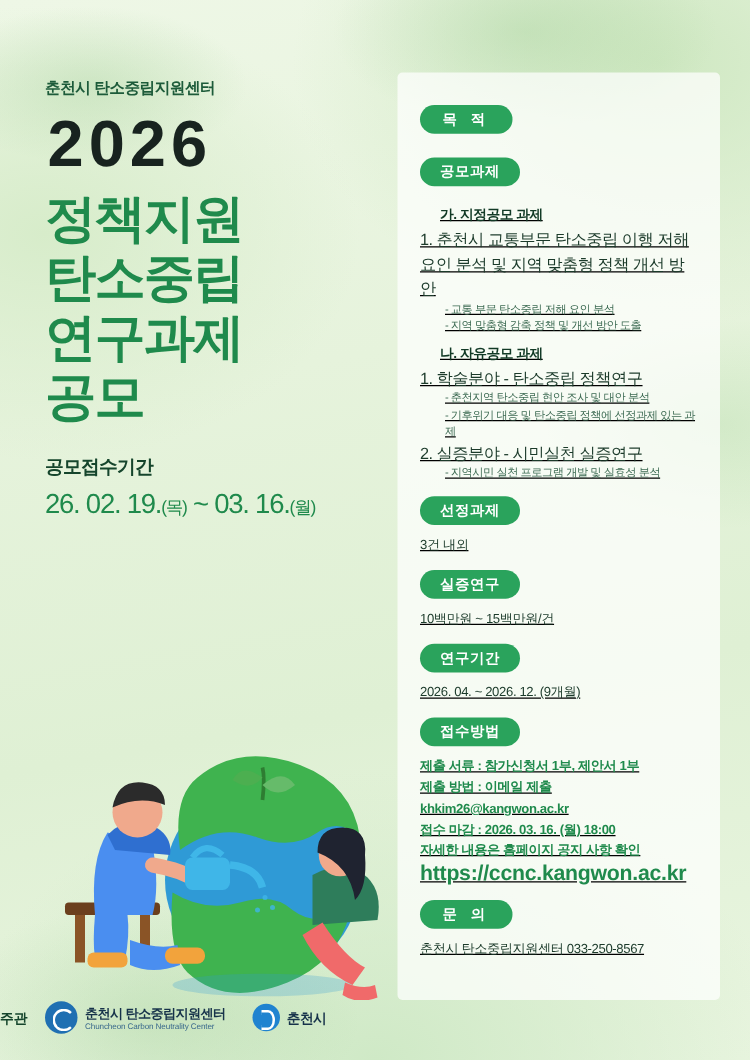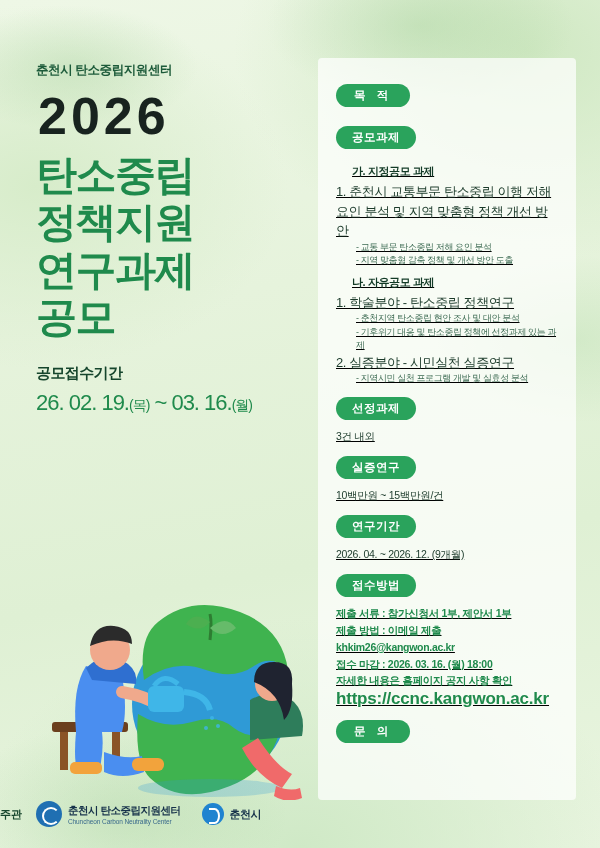--- a/index.html
+++ b/index.html
@@ -108,22 +108,22 @@
 </head>
 <body>
 
 <div class="poster">
   <div class="leafwash"></div>
 
   <div class="left">
     <div class="org-line">춘천시 탄소중립지원센터</div>
     <div class="year">2026</div>
     <div class="title-block">
+      <div>정책지원</div>
       <div>탄소중립</div>
-      <div>정책지원</div>
       <div>연구과제</div>
       <div>공모</div>
     </div>
     <div class="period-label">공모접수기간</div>
     <div class="period-date">
       <span>26. 02. 19.</span><span class="sm">(목)</span>
       <span>~ 03. 16.</span><span class="sm">(월)</span>
     </div>
   </div>
 
@@ -210,20 +210,21 @@
         <div class="contact-line g">제출 서류 : 참가신청서 1부, 제안서 1부</div>
         <div class="contact-line g">제출 방법 : 이메일 제출</div>
         <div class="contact-line g">khkim26@kangwon.ac.kr</div>
         <div class="contact-line g">접수 마감 : 2026. 03. 16. (월) 18:00</div>
         <div class="contact-line g">자세한 내용은 홈페이지 공지 사항 확인</div>
         <div class="url">https://ccnc.kangwon.ac.kr</div>
       </div>
 
       <div class="sec">
         <div class="pill wide">문    의</div>
+        <div class="body-text">춘천시 탄소중립지원센터 033-250-8567</div>
       </div>
 
     </div>
   </div>
 
   <div class="footer">
     <div class="footer-label">주관</div>
     <div class="logo1">
       <div class="mark"></div>
       <div>

